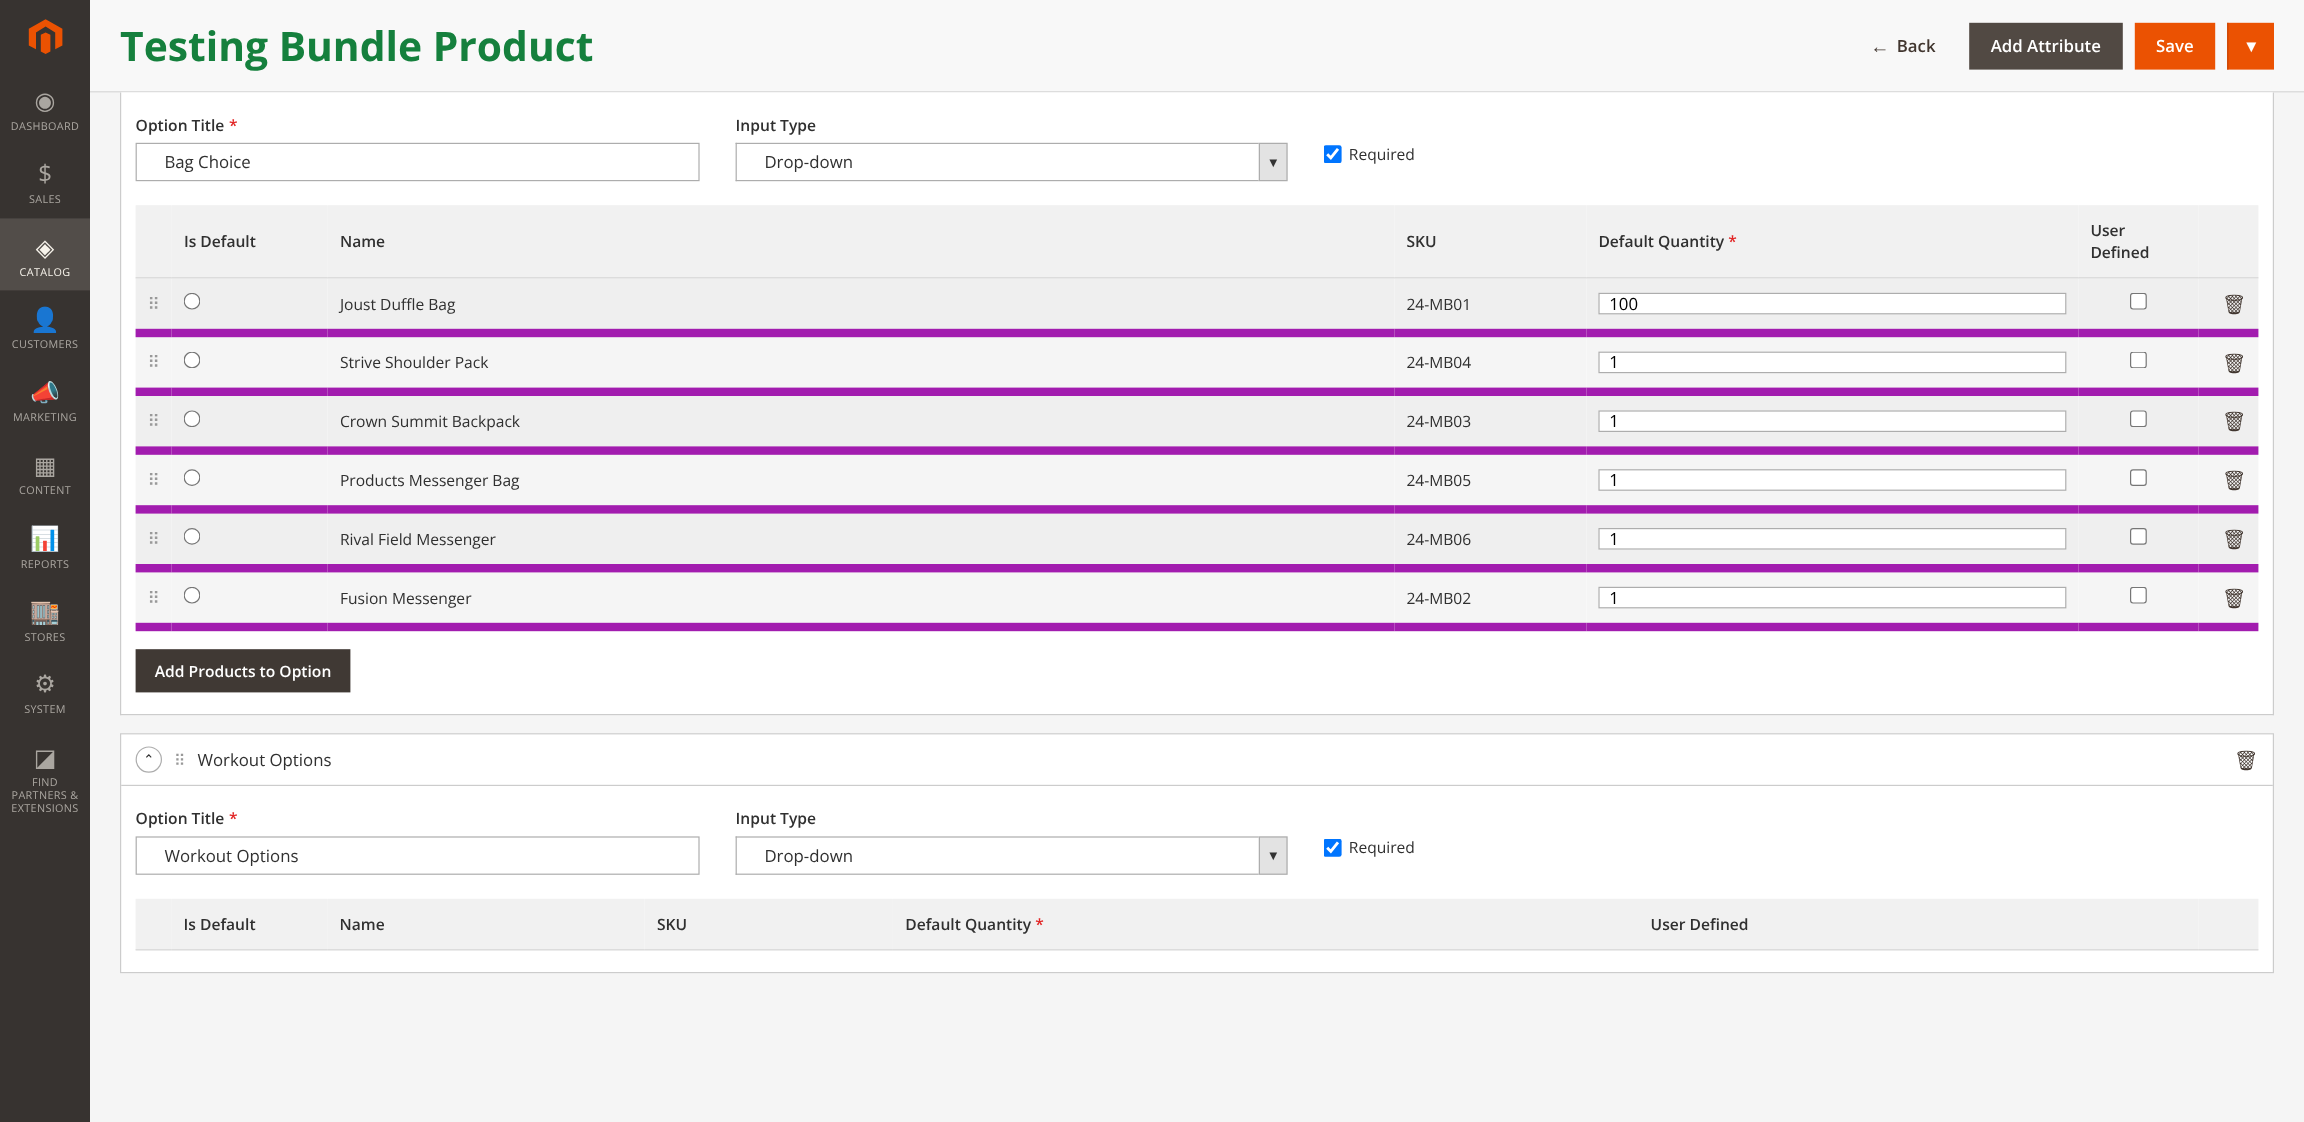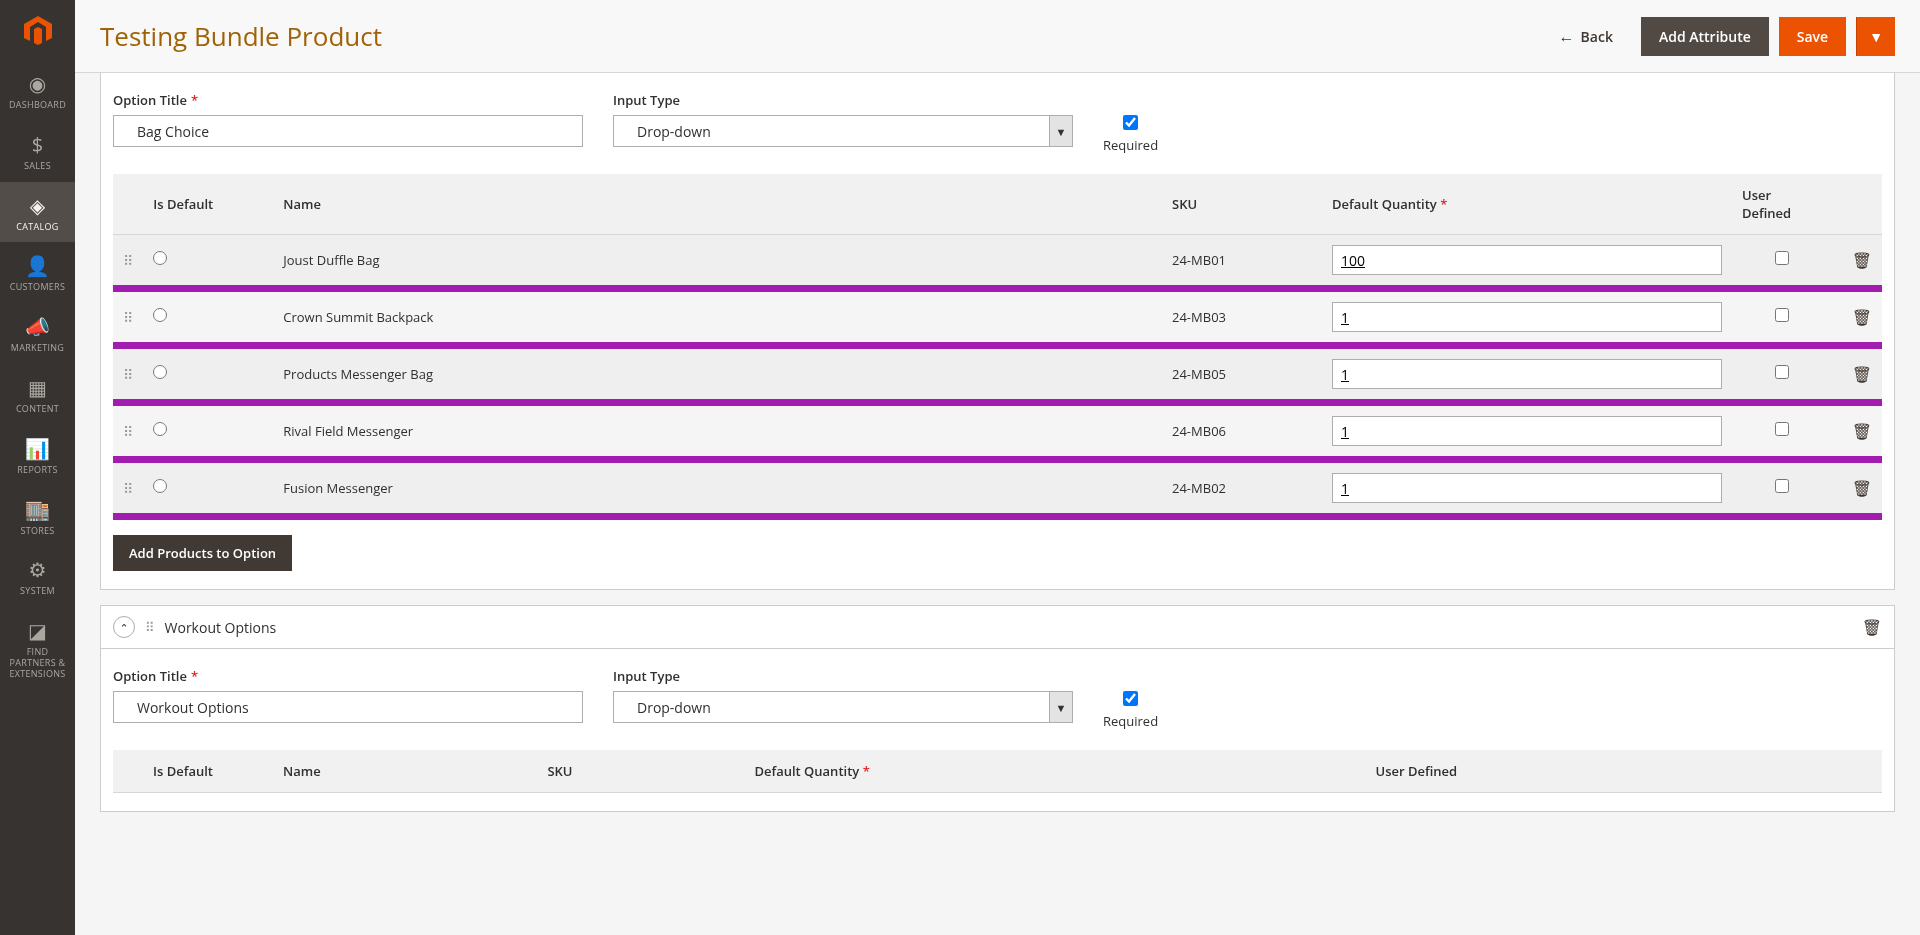--- a/index.html
+++ b/index.html
@@ -6,21 +6,21 @@
 body { background:#f5f5f5; color:#303030; font-size:13px; }
 .sidebar { position:fixed; left:0; top:0; width:75px; height:100vh; background:#373330; z-index:10; }
 .sidebar-logo { height:60px; display:flex; align-items:center; justify-content:center; }
 .sidebar-logo svg { width:32px; height:32px; }
 .nav-item { display:flex; flex-direction:column; align-items:center; padding:10px 5px; color:#aaa6a0; cursor:pointer; text-align:center; }
 .nav-item.active { background:#524d49; color:#f7f3eb; }
 .nav-item .icon { font-size:20px; margin-bottom:3px; }
 .nav-item .label { font-size:9px; text-transform:uppercase; letter-spacing:0.3px; line-height:1.2; }
 .main { margin-left:75px; }
 .header { display:flex; align-items:center; padding:15px 25px; background:#f8f8f8; border-bottom:1px solid #d6d6d6; }
-.header h1 { font-size:26px; font-weight:400; color:#a16207; flex:1; }
+.header h1 { font-size:34px; font-weight:700; color:#15803d; flex:1; }
 .header-btns { display:flex; gap:10px; align-items:center; }
 .btn { padding:10px 18px; font-size:14px; font-weight:600; border:none; cursor:pointer; color:#fff; }
 .btn-back { background:transparent; color:#41362f; display:flex; align-items:center; gap:6px; }
 .btn-back .arrow { font-size:16px; }
 .btn-dark { background:#514943; }
 .btn-primary { background:#eb5202; }
 .btn-dropdown { background:#eb5202; padding:10px 12px; border-left:1px solid #c74100; }
 .content { padding:0 25px 25px; }
 .panel { background:#fff; border:1px solid #ccc; margin-bottom:15px; }
 .panel-head { display:flex; align-items:center; padding:10px 12px; border-bottom:1px solid #ccc; gap:10px; }
@@ -30,35 +30,35 @@
 .panel-head .trash { color:#41362f; cursor:pointer; font-size:16px; }
 .panel-body { padding:18px 12px; }
 .form-row { display:flex; gap:30px; align-items:flex-start; }
 .form-group { display:flex; flex-direction:column; }
 .form-group label { font-size:13px; font-weight:600; margin-bottom:6px; color:#303030; }
 .form-group label .req { color:#e22626; margin-left:4px; }
 .form-group input[type=text], .form-group .select { height:32px; padding:0 23px; border:1px solid #adadad; font-size:14px; background:#fff; color:#303030; }
 .select-wrapper { display:flex; }
 .select-wrapper .select { flex:1; display:flex; align-items:center; border-right:none; }
 .select-wrapper .select-arrow { width:24px; height:32px; background:#e3e3e3; border:1px solid #adadad; display:flex; align-items:center; justify-content:center; font-size:11px; cursor:pointer; color:#333; }
-.checkbox-group { display:flex; align-items:center; gap:6px; margin-top:24px;flex-direction:column; }
+.checkbox-group { display:flex; align-items:center; gap:6px; margin-top:24px; }
 .checkbox-group input { width:15px; height:15px; }
 .table { width:100%; border-collapse:collapse; margin-top:20px; }
 .table th { background:#f1f1f1; text-align:left; padding:12px 10px; font-size:13px; font-weight:600; color:#303030; border-bottom:1px solid #d6d6d6; }
 .table td { padding:10px; border-bottom:7px solid #a21caf; background:#efefef; vertical-align:middle; }
 .table tr:nth-child(even) td { background:#f5f5f5; }
 .col-drag { width:30px; }
 .col-default { width:130px; }
 .col-name { width:auto; }
 .col-sku { width:160px; }
 .col-qty { width:410px; }
 .col-ud { width:100px; text-align:center; }
 .col-act { width:50px; text-align:right; }
 .drag-handle { color:#999; cursor:move; font-size:14px; }
-.qty-input { width:100%; height:30px; padding:0 8px; border:1px solid #adadad; font-size:14px; background:#fff;text-decoration:underline; }
+.qty-input { width:100%; height:18px; padding:0 8px; border:1px solid #adadad; font-size:14px; background:#fff; }
 .radio { width:14px; height:14px; }
 .chk { width:14px; height:14px; }
 .trash-icon { color:#41362f; cursor:pointer; font-size:16px; }
 .btn-add { background:#403934; color:#ffffff; padding:9px 16px; font-size:13px; font-weight:600; border:none; cursor:pointer; margin-top:15px; }
 .drag-dots::before { content:"⠿"; }
 </style>
 </head>
 <body>
 
 <div class="sidebar">
@@ -161,20 +161,29 @@
               <th class="col-act"></th>
             </tr>
           </thead>
           <tbody id="rows-0">
               <tr>
                 <td class="col-drag"><span class="drag-handle drag-dots"></span></td>
                 <td class="col-default"><input type="radio" name="def0" class="radio" style=""></td>
                 <td class="col-name">Joust Duffle Bag</td>
                 <td class="col-sku">24-MB01</td>
                 <td class="col-qty"><input type="text" class="qty-input" value="100" style=""></td>
+                <td class="col-ud"><input type="checkbox" class="chk" style=""></td>
+                <td class="col-act"><span class="trash-icon">🗑</span></td>
+              </tr>
+              <tr>
+                <td class="col-drag"><span class="drag-handle drag-dots"></span></td>
+                <td class="col-default"><input type="radio" name="def0" class="radio" style=""></td>
+                <td class="col-name">Strive Shoulder Pack</td>
+                <td class="col-sku">24-MB04</td>
+                <td class="col-qty"><input type="text" class="qty-input" value="1" style=""></td>
                 <td class="col-ud"><input type="checkbox" class="chk" style=""></td>
                 <td class="col-act"><span class="trash-icon">🗑</span></td>
               </tr>
               <tr>
                 <td class="col-drag"><span class="drag-handle drag-dots"></span></td>
                 <td class="col-default"><input type="radio" name="def0" class="radio" style=""></td>
                 <td class="col-name">Crown Summit Backpack</td>
                 <td class="col-sku">24-MB03</td>
                 <td class="col-qty"><input type="text" class="qty-input" value="1" style=""></td>
                 <td class="col-ud"><input type="checkbox" class="chk" style=""></td>

